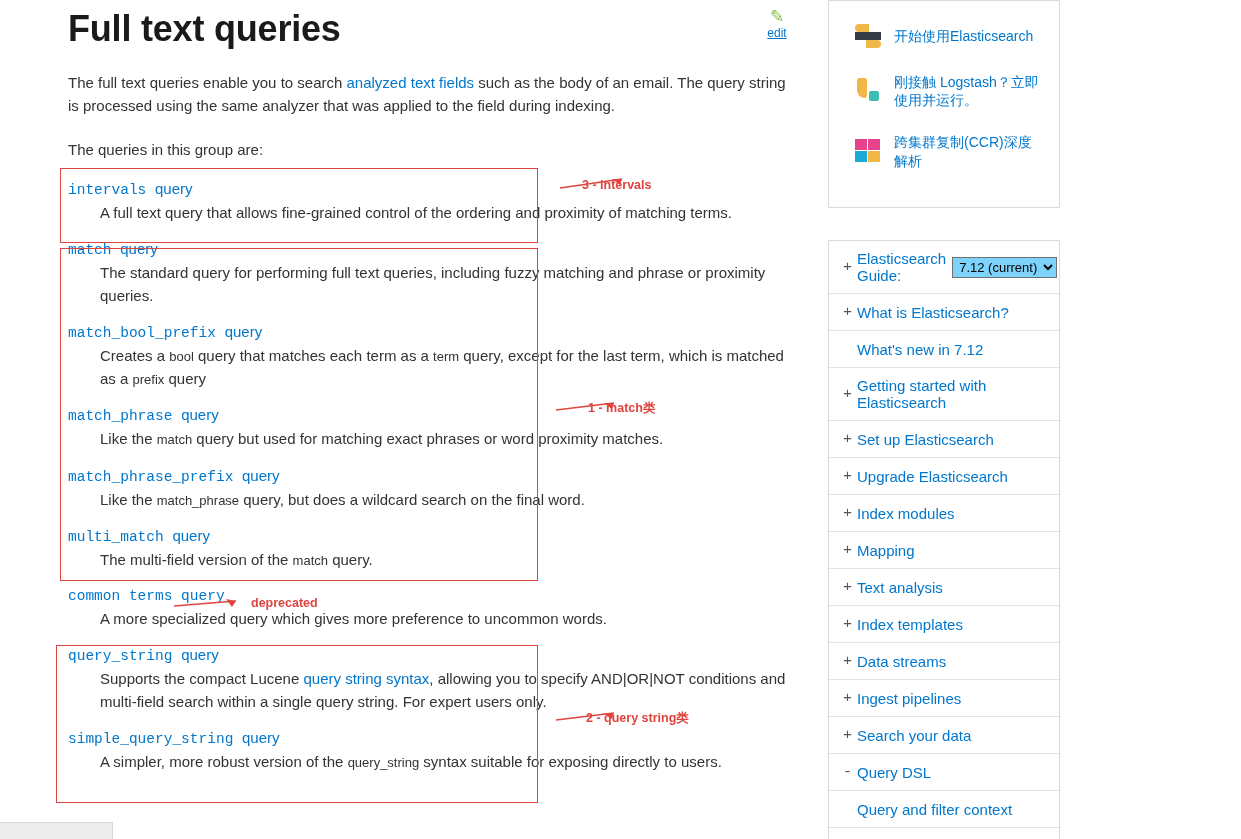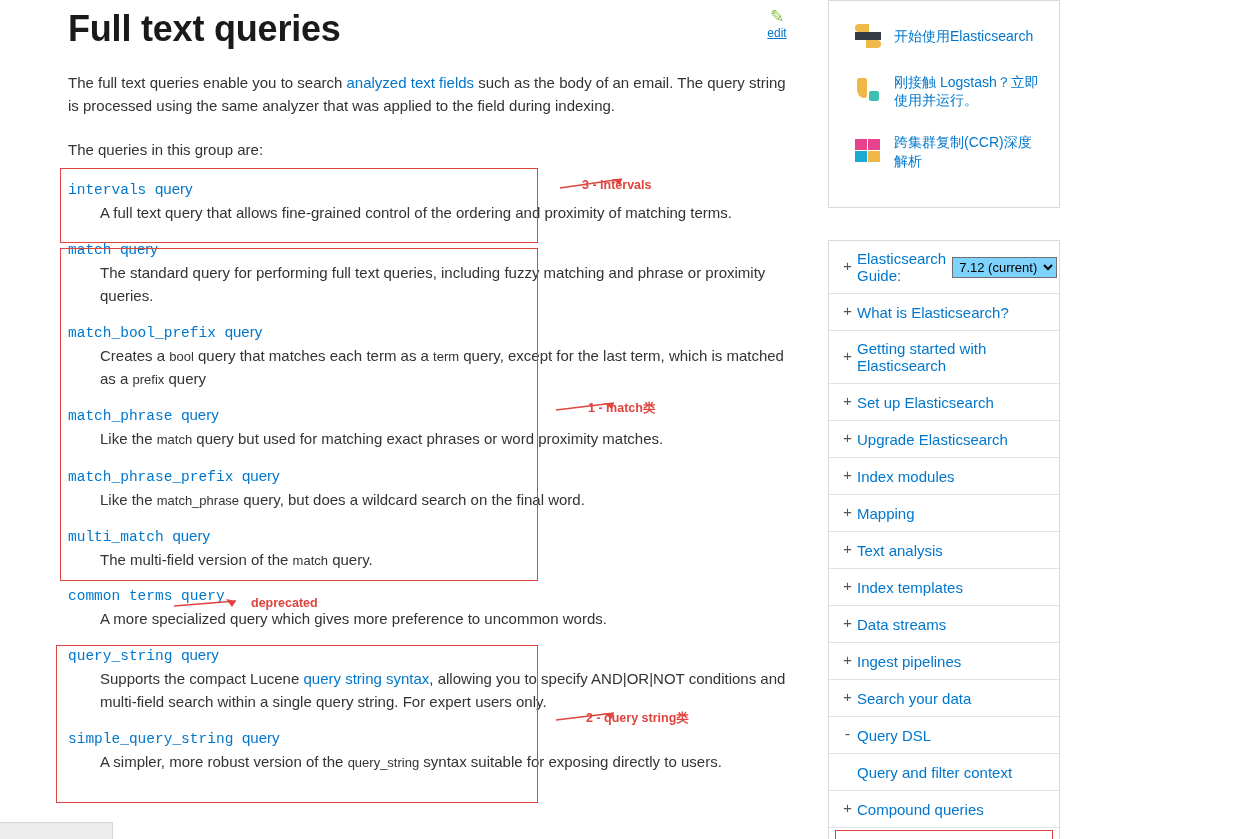--- a/index.html
+++ b/index.html
@@ -337,20 +337,24 @@
       <div class="nav-item">
         <span class="plus">+</span>
         <span class="nav-label-plain">Elasticsearch Guide:</span>
         <select class="version-select"><option>7.12 (current)</option><option>7.11</option><option>7.10</option><option>master</option></select>
       </div>
       <div id="nav-items">
           <div class="nav-item">
             <span class="plus">+</span>
             <a href="#">What is Elasticsearch?</a>
           </div>
+          <div class="nav-item level1">
+            <span class="plus"></span>
+            <a href="#">What's new in 7.12</a>
+          </div>
           <div class="nav-item">
             <span class="plus">+</span>
             <a href="#">Getting started with Elasticsearch</a>
           </div>
           <div class="nav-item">
             <span class="plus">+</span>
             <a href="#">Set up Elasticsearch</a>
           </div>
           <div class="nav-item">
             <span class="plus">+</span>

